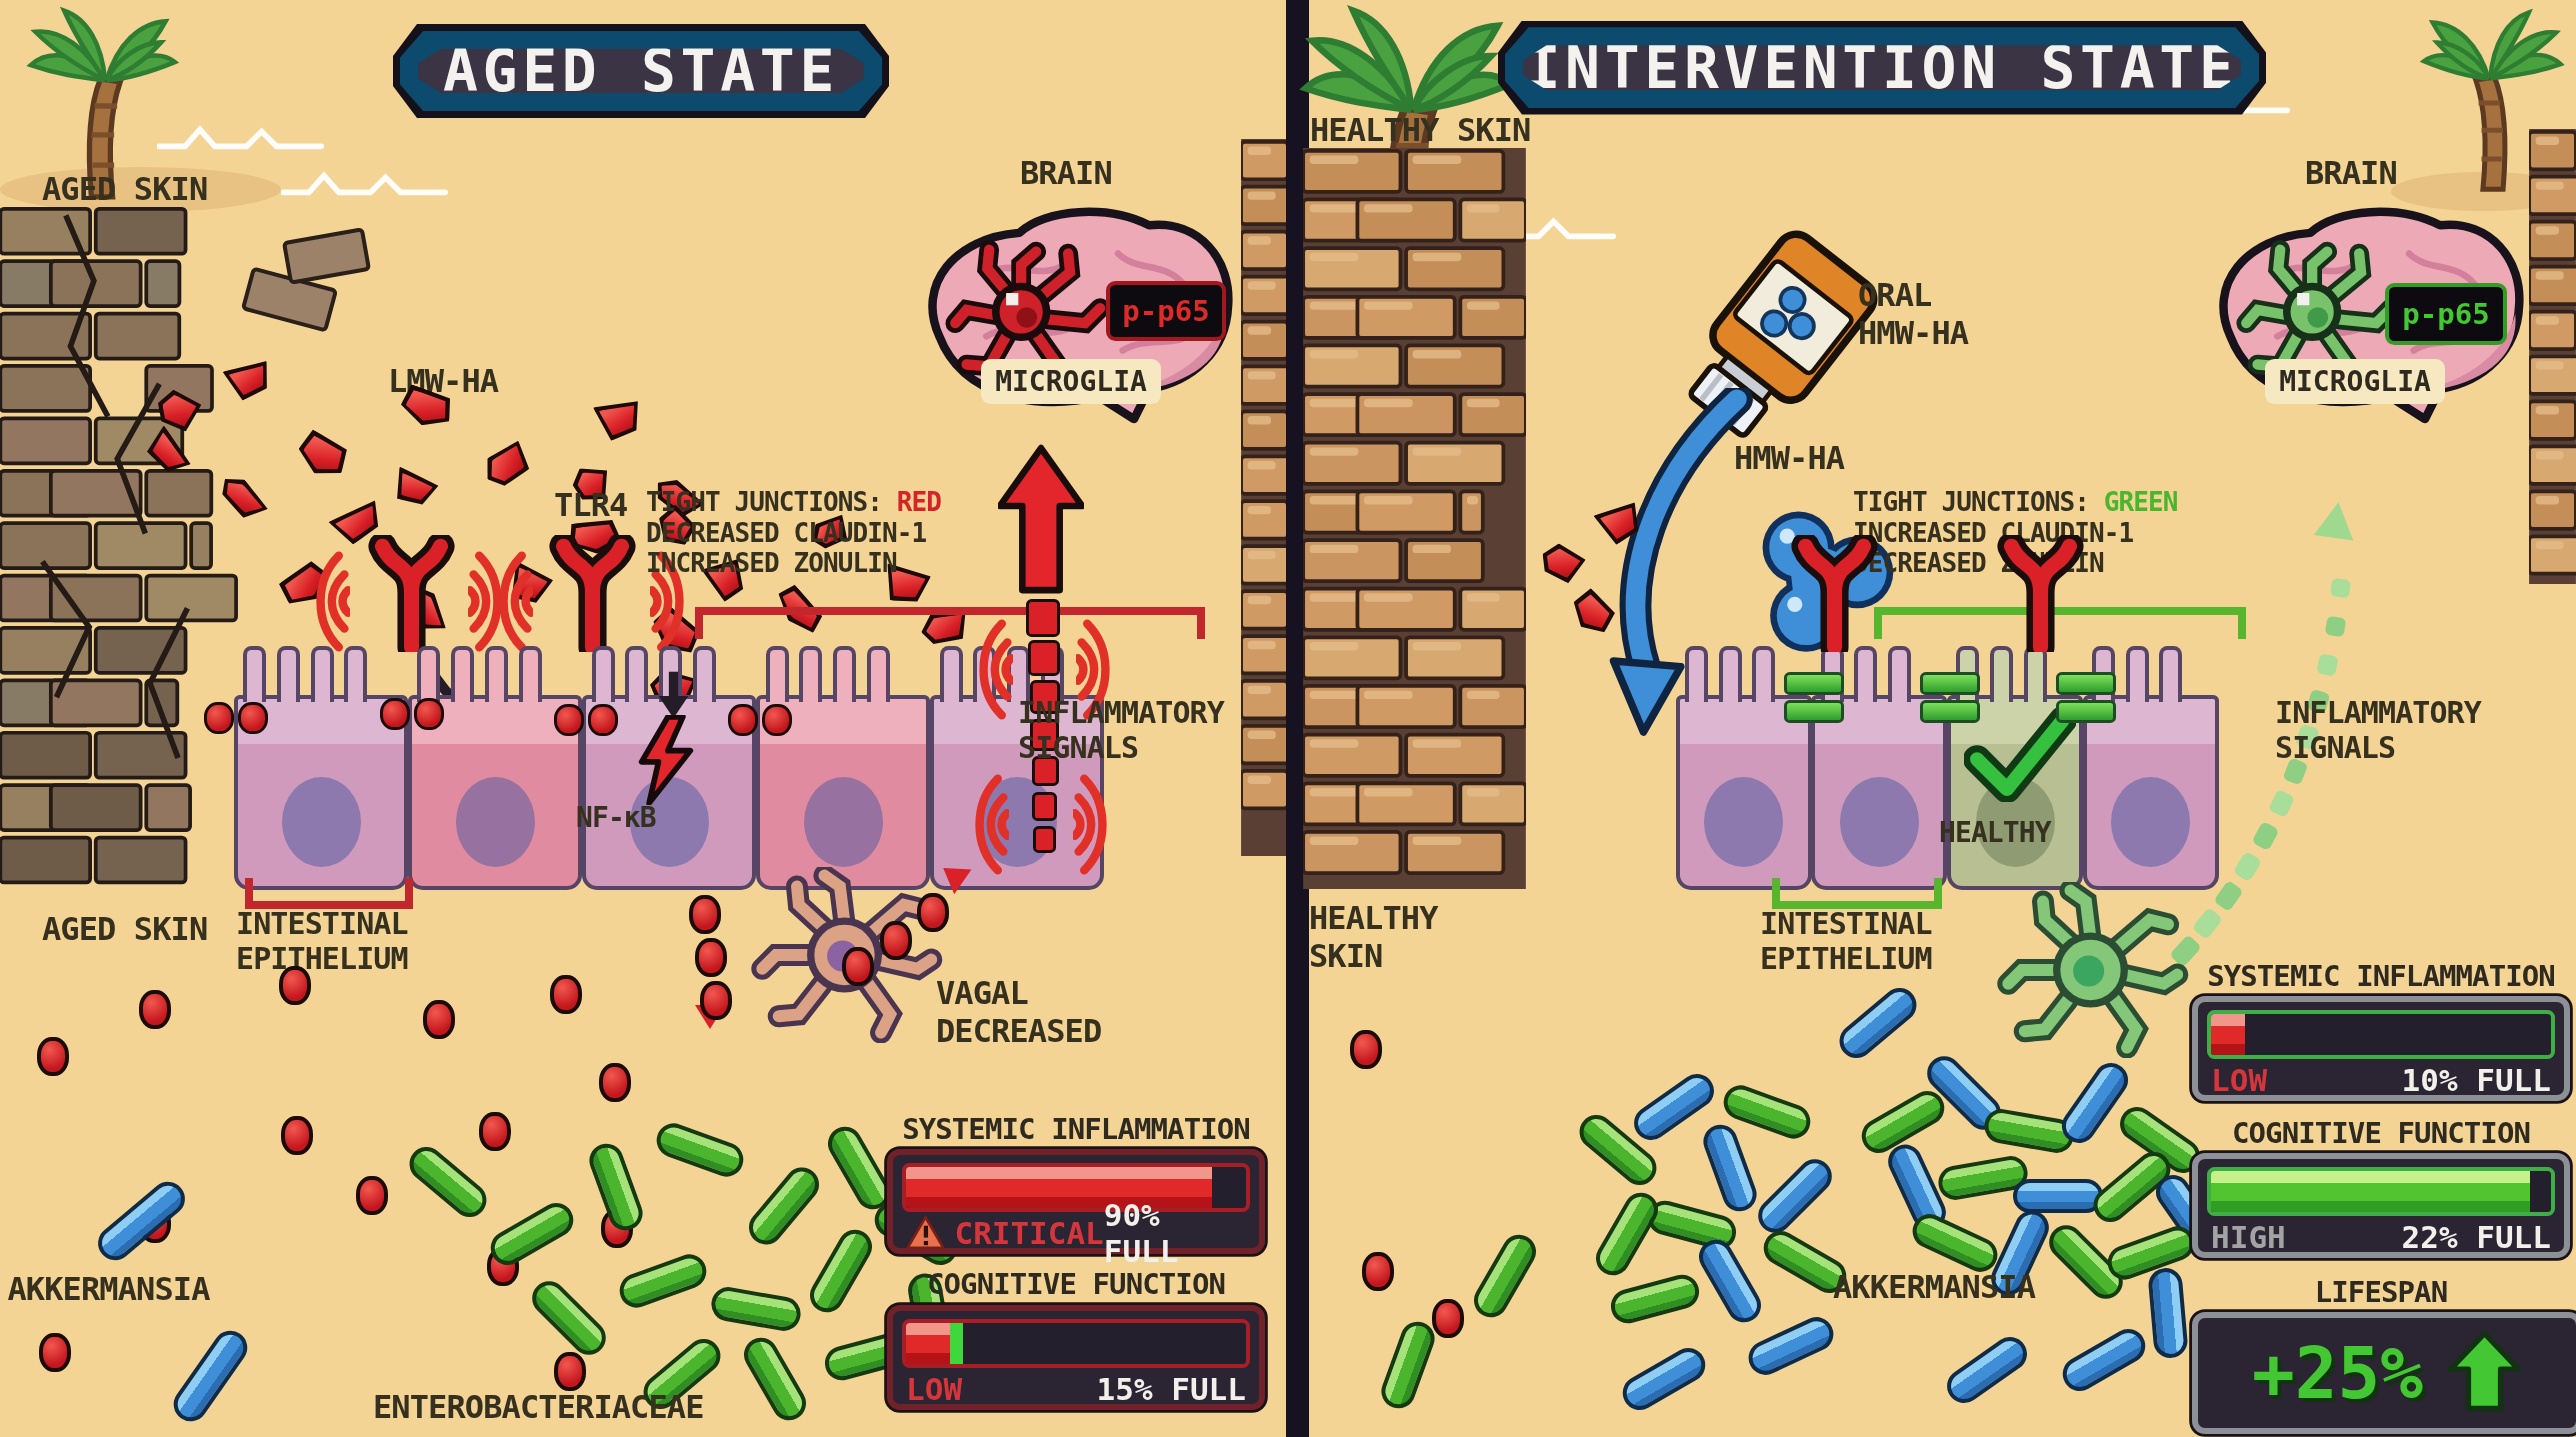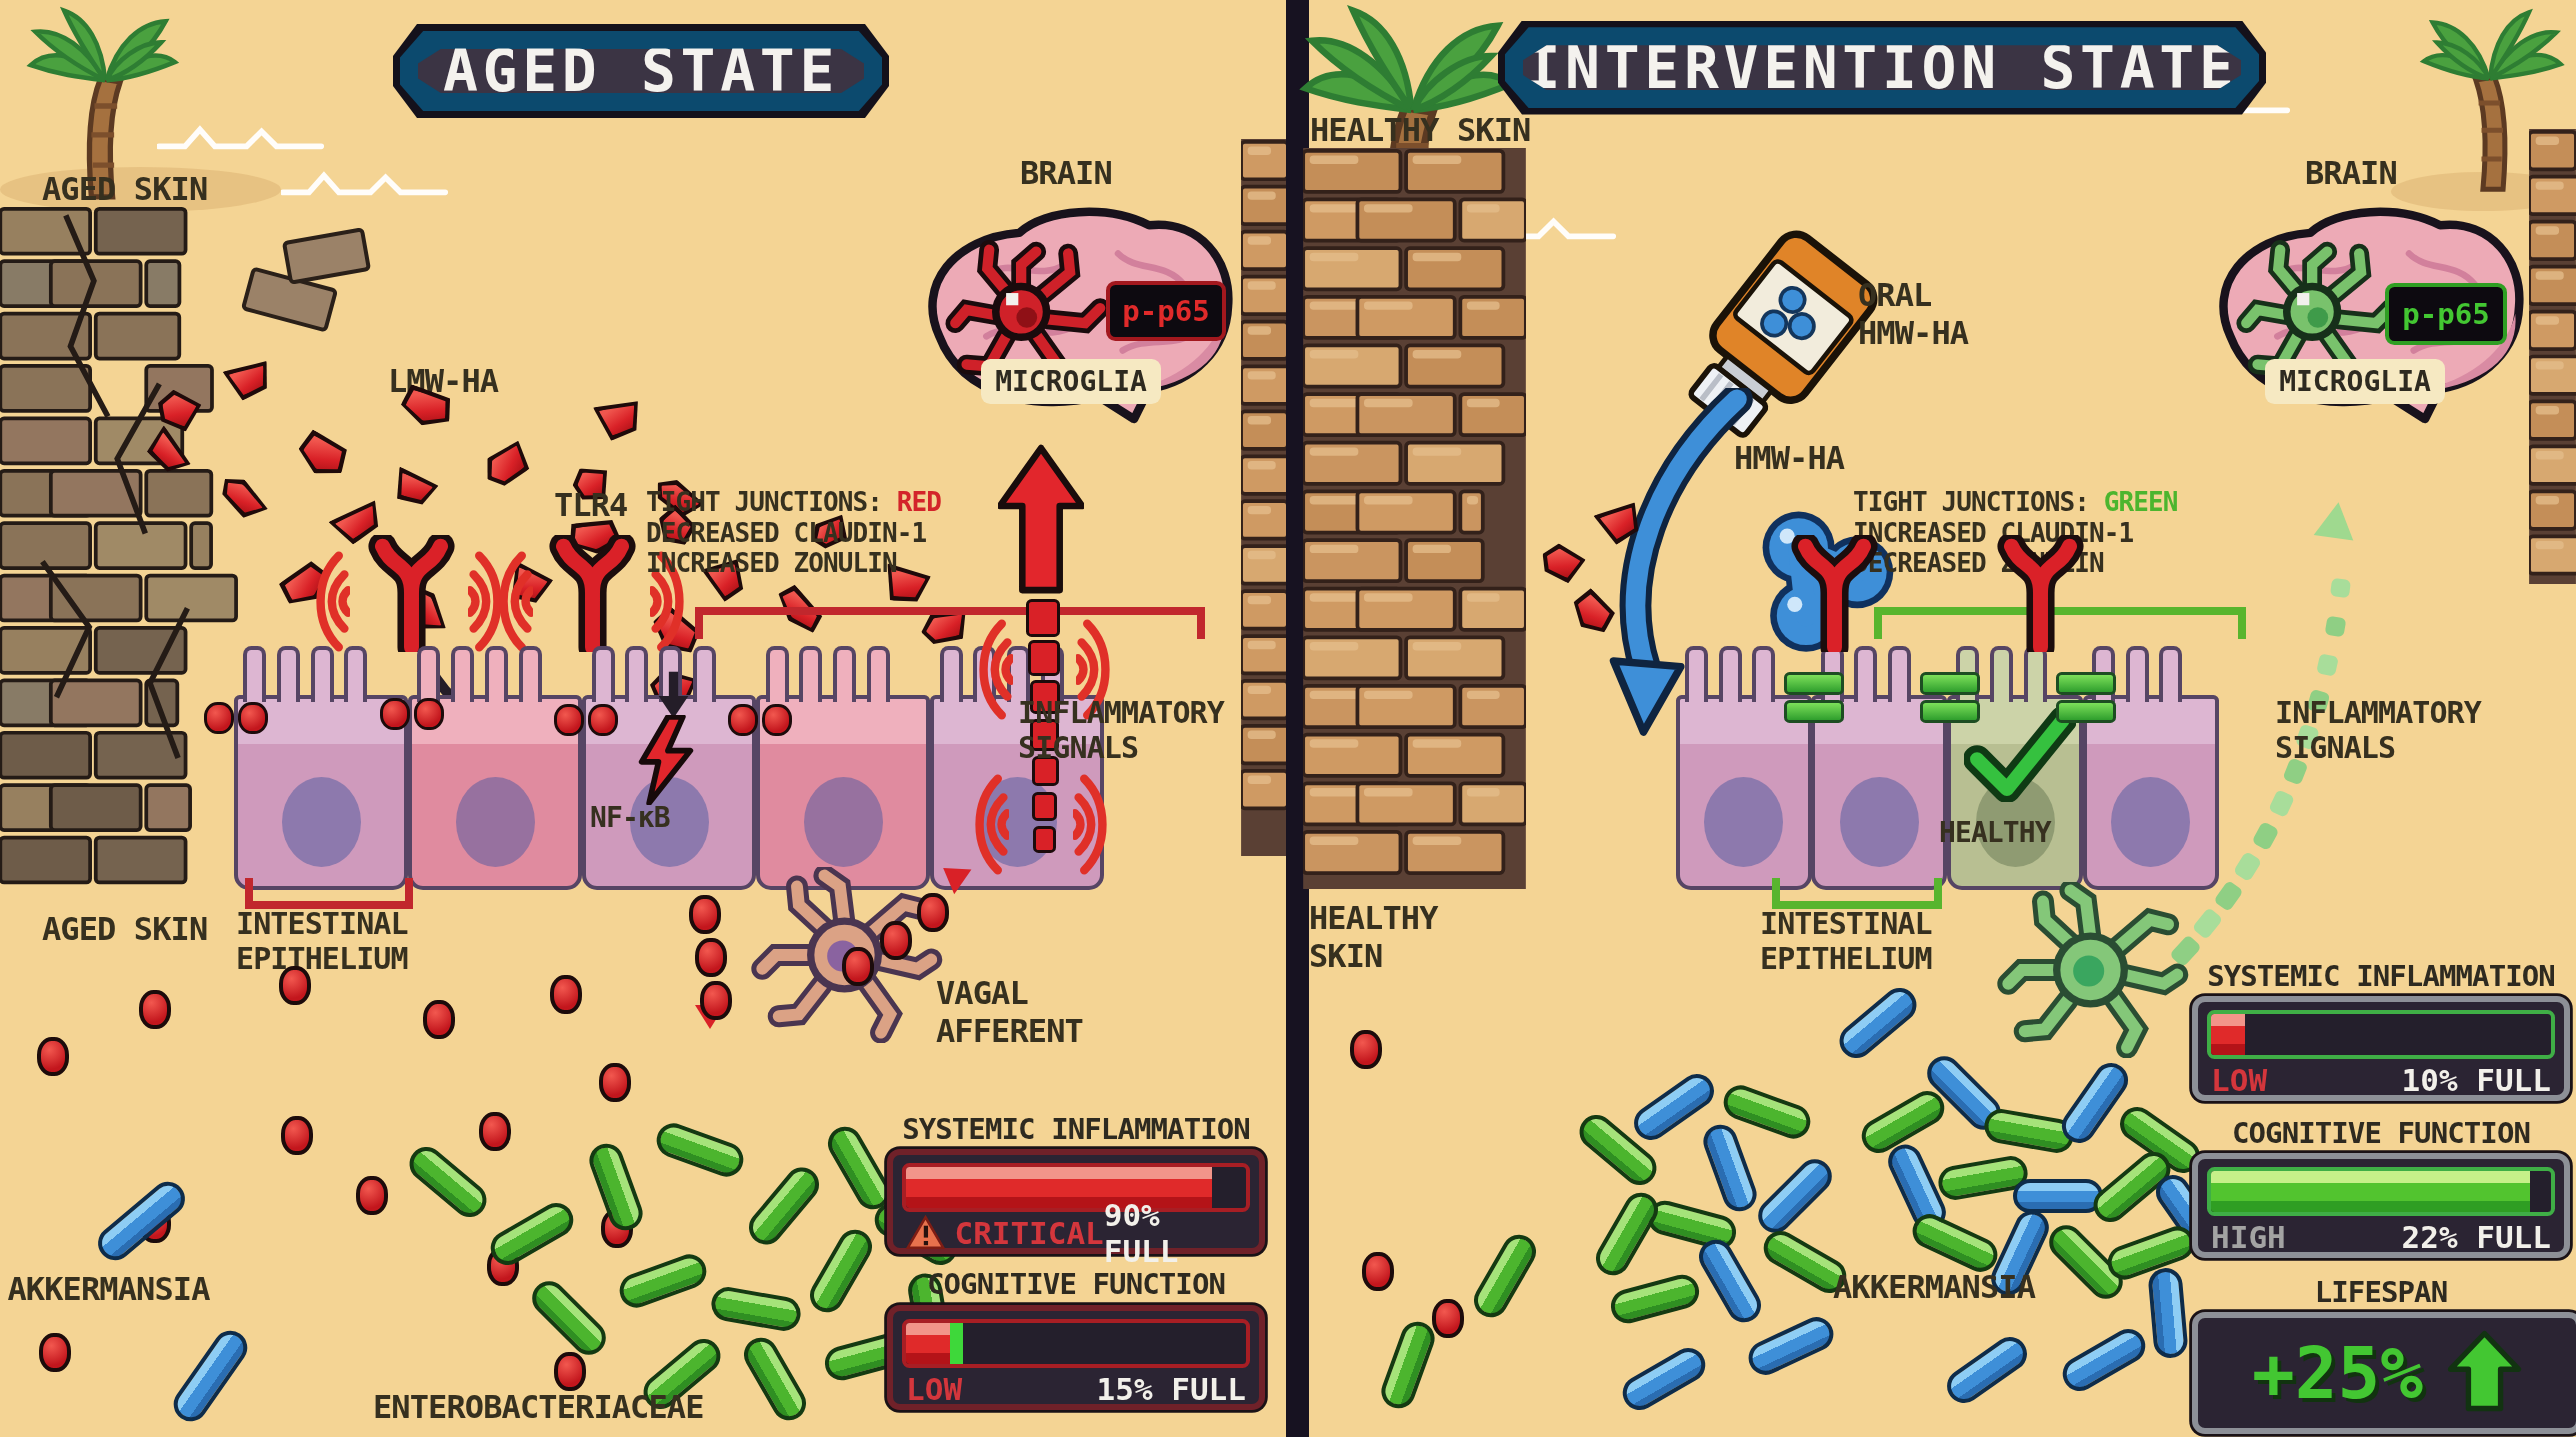--- a/index.html
+++ b/index.html
@@ -308,21 +308,21 @@
         <div class="tooth" style="left: 1041px; top: 646px; width: 22.5px; height: 56px; background: rgb(221, 182, 210);"></div>
         <div class="nuc" style="left: 978px; top: 777px; width: 79px; height: 90px; background: rgb(141, 121, 173);"></div>
       </div>
     <div class="abs" id="inCellArrow" style="left:653px;top:668px;"><svg width="41" height="54" viewBox="0 0 44 58">
  <path d="M22,4 V32" stroke="#241d28" stroke-width="10"></path>
           <polygon points="6,30 38,30 22,54" fill="#241d28"></polygon>
         </svg></div>
     <div class="abs" id="boltIcon" style="left:635px;top:715px;"><svg width="62" height="90" viewBox="0 0 64 96">
  <polygon points="34,2 6,50 24,50 14,94 58,38 34,38 50,2" fill="#e2262c" stroke="#170a0a" stroke-width="6" stroke-linejoin="round"></polygon>
         </svg></div>
-    <div class="lbl s30 center" style="left:590px;top:801px;width:150px;">NF-κB</div>
+    <div class="lbl s30 center" style="left:576px;top:801px;width:150px;">NF-κB</div>
 
     <div class="lbl s34 center" style="left:1020px;top:155px;width:168px;">BRAIN</div>
     <div class="abs" id="brainL" style="left:897px;top:195px;"><svg width="348" height="245" viewBox="0 0 370 260">
   <path d="M45,150 C20,95 62,45 130,40 C158,14 225,10 268,32 C322,26 356,70 352,118 C350,165 315,198 268,206 L252,238 L214,214 C150,230 70,215 45,150 Z" fill="#edaab6" stroke="#18121c" stroke-width="9" stroke-linejoin="round"></path>
   <path d="M268,202 C310,188 340,160 348,126 C352,168 320,196 268,206 Z" fill="#d98ba3"></path>
   <g fill="none" stroke="#d2809c" stroke-width="7" stroke-linecap="round">
    <path d="M95,85 C120,65 150,92 178,74"></path>
             <path d="M95,150 C125,132 158,158 190,138"></path>
    <path d="M235,62 C255,82 285,70 305,95"></path>
             <path d="M240,165 C268,148 298,165 320,142"></path>
@@ -411,21 +411,21 @@
           <path d="M146,100 L190,110 L205,100" fill="none" stroke="#dba285" stroke-width="13" stroke-linecap="round"></path>
           <path d="M135,125 L160,160 L150,180" fill="none" stroke="#dba285" stroke-width="13" stroke-linecap="round"></path>
           <path d="M85,128 L60,160 L38,162" fill="none" stroke="#dba285" stroke-width="13" stroke-linecap="round"></path>
           <path d="M75,95 L35,95 L20,110" fill="none" stroke="#dba285" stroke-width="13" stroke-linecap="round"></path>
           <path d="M88,66 L60,40 L58,20" fill="none" stroke="#dba285" stroke-width="13" stroke-linecap="round"></path>
    <circle cx="110" cy="95" r="37" fill="#dba285" stroke="#4a3550" stroke-width="8"></circle>
    <circle cx="108" cy="96" r="17" fill="#8a63a0"></circle>
         </svg></div>
     <div class="lbl s34 center" style="left:936px;top:975px;width:215px;">
       <span>VAGAL</span><br>
-      <span>AFFERENT</span>
+      <span>DECREASED</span>
     </div>
 
     <div class="bracket-up br-red" style="left:245px;top:878px;width:152px;"></div>
     <div class="lbl s34" style="left:42px;top:911px;">AGED SKIN</div>
     <div class="lbl s32 center" style="left:236px;top:906px;width:202px;">
       <span>INTESTINAL</span><br>
       <span>EPITHELIUM</span>
     </div>
 
     <div id="dotsL">

